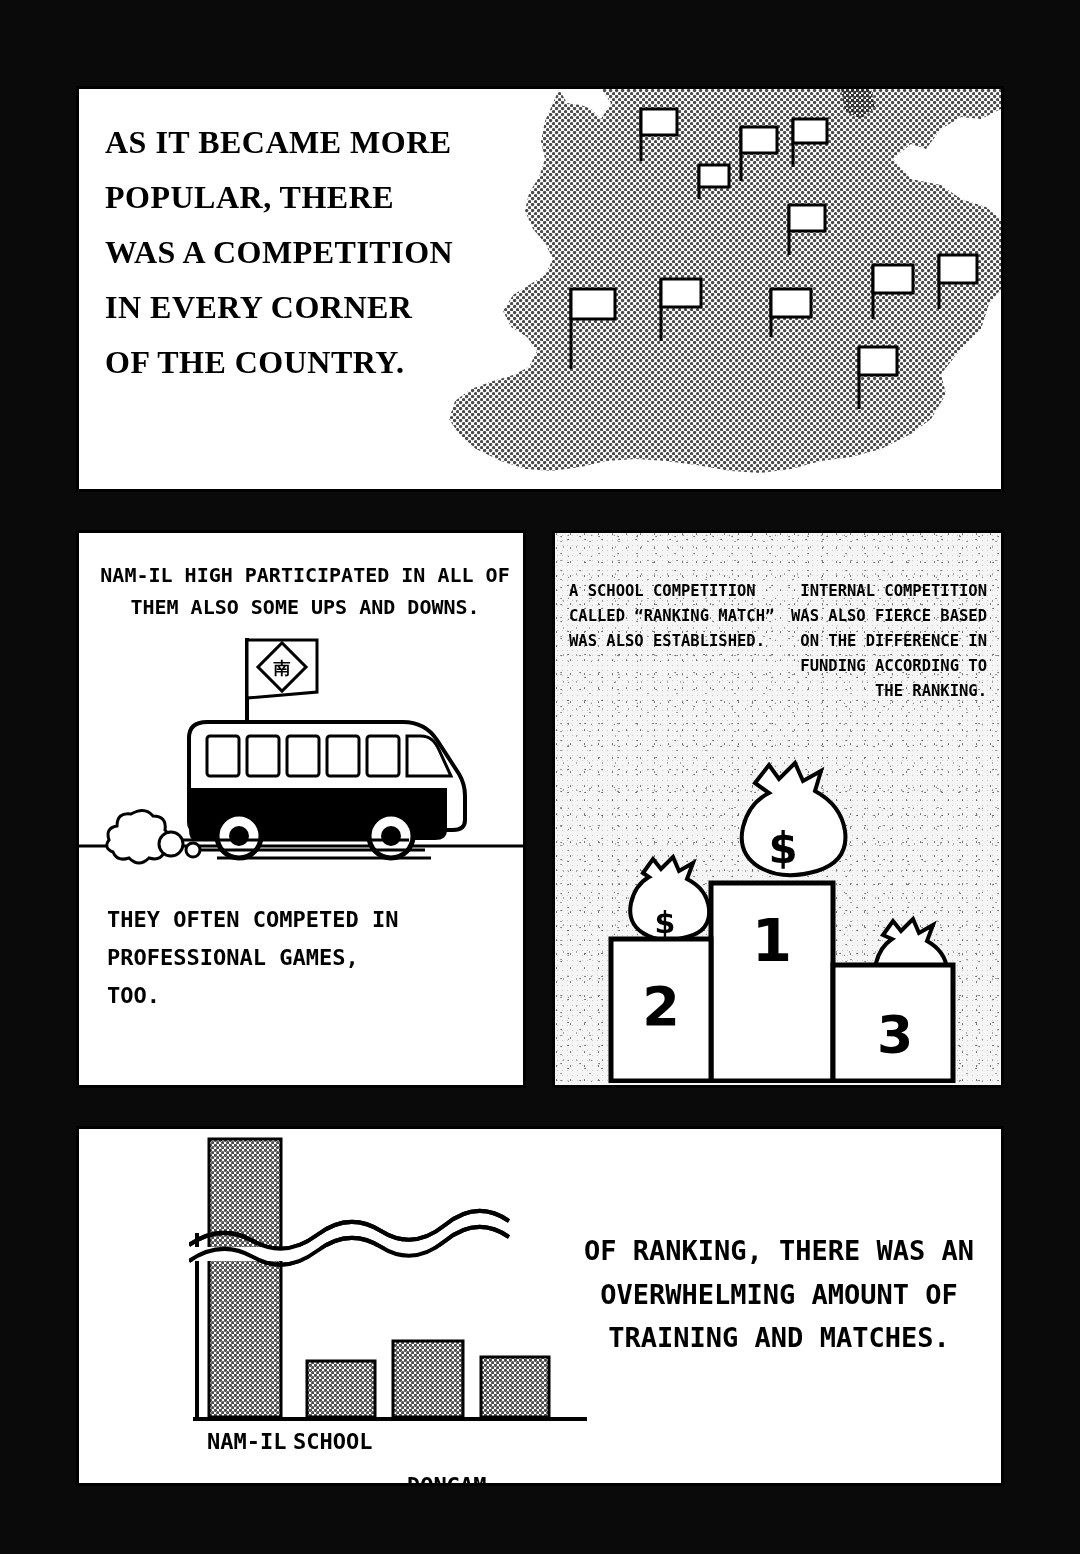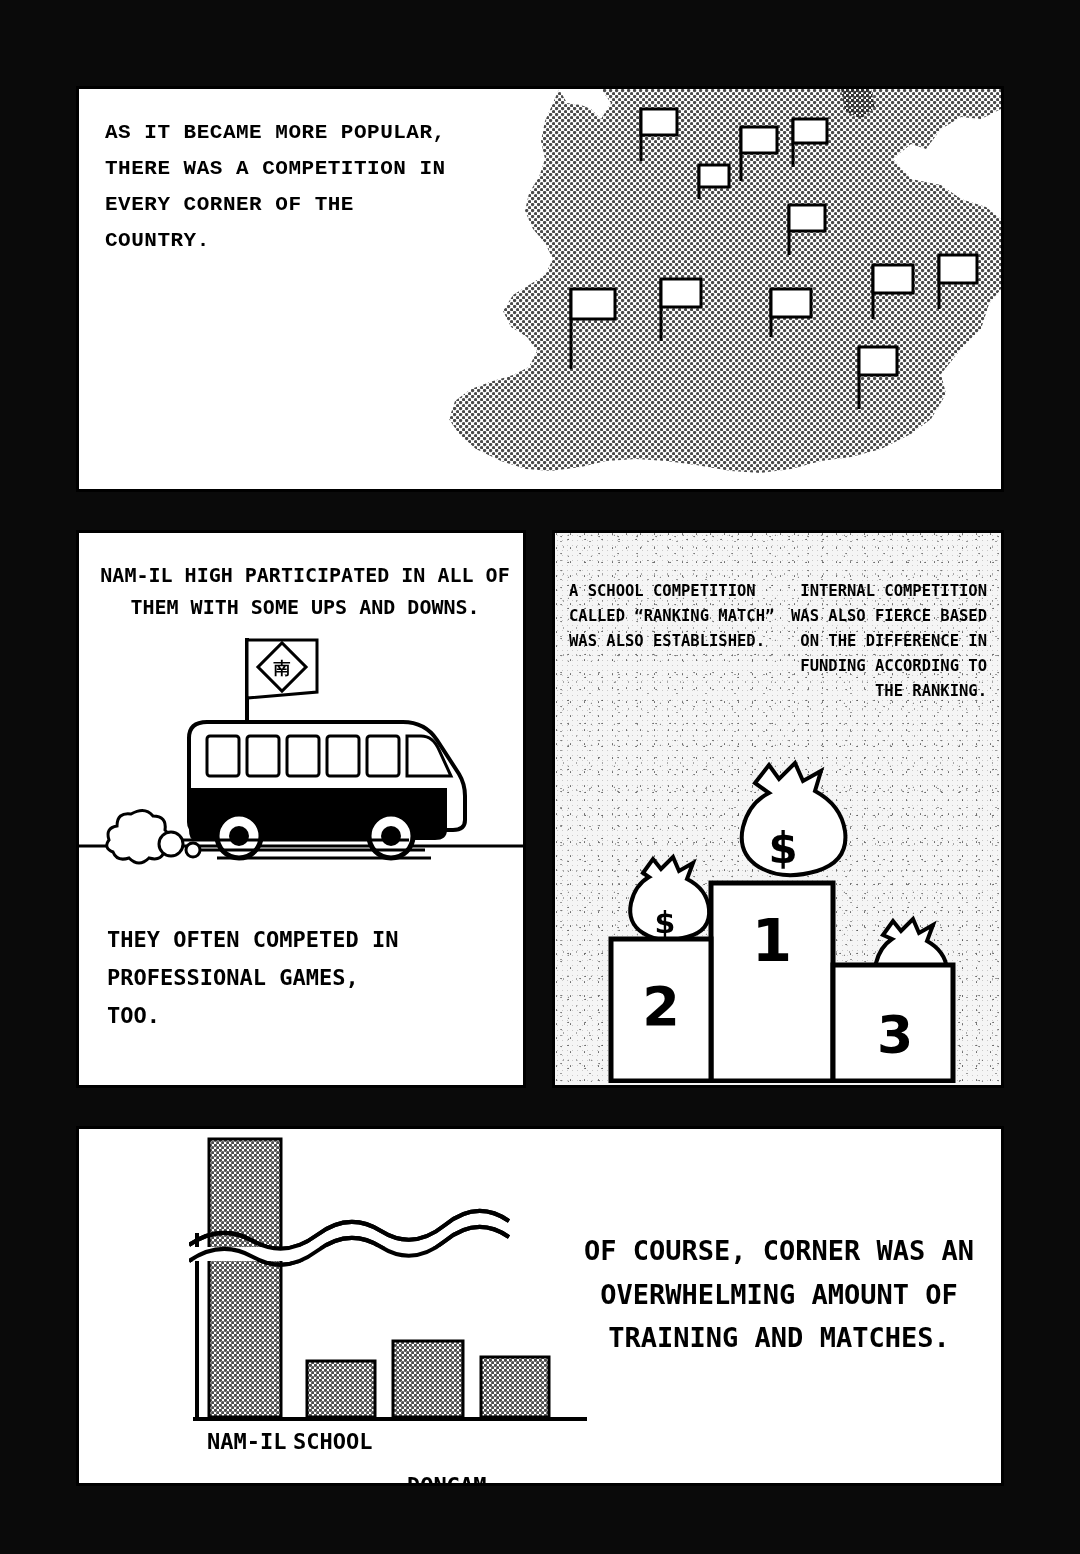--- a/index.html
+++ b/index.html
@@ -27,44 +27,44 @@
     overflow: hidden;
   }
 
   
   #panel-1 { left: 76px; top: 86px; width: 928px; height: 406px; }
   .p1-text {
     position: absolute;
     left: 26px;
     top: 26px;
     width: 360px;
-    font-family: Liberation Mono, monospace;
-    font-weight: bold;
-    font-size: 21px;
+    font-family: Liberation Serif, serif;
+    font-weight: bold;
+    font-size: 32px;
     line-height: 1.72;
     letter-spacing: 0.5px;
     color: #000;
   }
   .map-wrap { position: absolute; right: 0; top: 0; width: 560px; height: 400px; }
 
   
   #panel-2 { left: 76px; top: 530px; width: 450px; height: 558px; }
   .p2-text-top {
     position: absolute;
     left: 20px; top: 26px; width: 412px;
     text-align: center;
     font-family: "DejaVu Sans Mono", monospace;
     font-weight: bold;
     font-size: 20px;
     line-height: 1.62;
     color: #000;
   }
   .p2-text-bot {
     position: absolute;
-    left: 28px; top: 388px; width: 300px;
+    left: 28px; top: 368px; width: 300px;
     font-family: "DejaVu Sans Mono", monospace;
     font-weight: bold;
     font-size: 22px;
     line-height: 1.72;
     color: #000;
   }
   .bus-wrap { position: absolute; left: 0; top: 95px; width: 450px; height: 250px; }
 
   
   #panel-3 { left: 552px; top: 530px; width: 452px; height: 558px; }
@@ -200,21 +200,21 @@
               <rect x="258" y="76" width="30" height="22"></rect>
             </g>
         </g>
       </svg>
     </div>
 
     <div class="p1-text">AS IT BECAME MORE POPULAR, THERE WAS A COMPETITION IN EVERY CORNER OF THE COUNTRY.</div>
   </div>
 
   <div class="panel" id="panel-2">
-    <div class="p2-text-top">NAM-IL HIGH PARTICIPATED IN ALL OF THEM WITH SOME UPS AND DOWNS.</div>
+    <div class="p2-text-top">NAM-IL HIGH PARTICIPATED IN ALL OF THEM ALSO SOME UPS AND DOWNS.</div>
 
     <div class="bus-wrap">
       <svg viewBox="0 0 450 250" width="450" height="250" aria-hidden="true">
 
         <line x1="0" y1="218" x2="450" y2="218" stroke="#000" stroke-width="3"></line>
 
         <line x1="168" y1="10" x2="168" y2="110" stroke="#000" stroke-width="4"></line>
         <path d="M168 12 L238 12 L238 64 L168 70 Z" fill="#fff" stroke="#000" stroke-width="3"></path>
         <rect x="186" y="22" width="34" height="34" fill="none" stroke="#000" stroke-width="3" transform="rotate(45 203 39)"></rect>
         <text x="203" y="46" font-family="DejaVu Sans, sans-serif" font-size="17" font-weight="bold" text-anchor="middle" fill="#000">南</text>
@@ -313,16 +313,16 @@
         <path d="M0 132 q32 -22 64 -4 q32 18 64 -6 q32 -24 64 -4 q32 20 64 -6 q32 -26 64 -4" fill="none" stroke="#000" stroke-width="4"></path>
         <rect x="0" y="118" width="330" height="14" fill="#ffffff"></rect>
         <path d="M0 116 q32 -22 64 -4 q32 18 64 -6 q32 -24 64 -4 q32 20 64 -6 q32 -26 64 -4" fill="none" stroke="#000" stroke-width="4"></path>
         <path d="M0 132 q32 -22 64 -4 q32 18 64 -6 q32 -24 64 -4 q32 20 64 -6 q32 -26 64 -4" fill="none" stroke="#000" stroke-width="4"></path>
       </svg>
       <div class="axis-label" style="left: 18px; top: 300px;">NAM-IL</div>
       <div class="axis-label" style="left: 104px; top: 300px;">SCHOOL</div>
       <div class="axis-label" style="left: 218px; top: 300px; margin-top: 44px;">DONGAM</div>
     </div>
 
-    <div class="p4-text">OF COURSE, CORNER WAS AN OVERWHELMING AMOUNT OF TRAINING AND MATCHES.</div>
+    <div class="p4-text">OF RANKING, THERE WAS AN OVERWHELMING AMOUNT OF TRAINING AND MATCHES.</div>
   </div>
 
 </div>
 
 </body></html>

